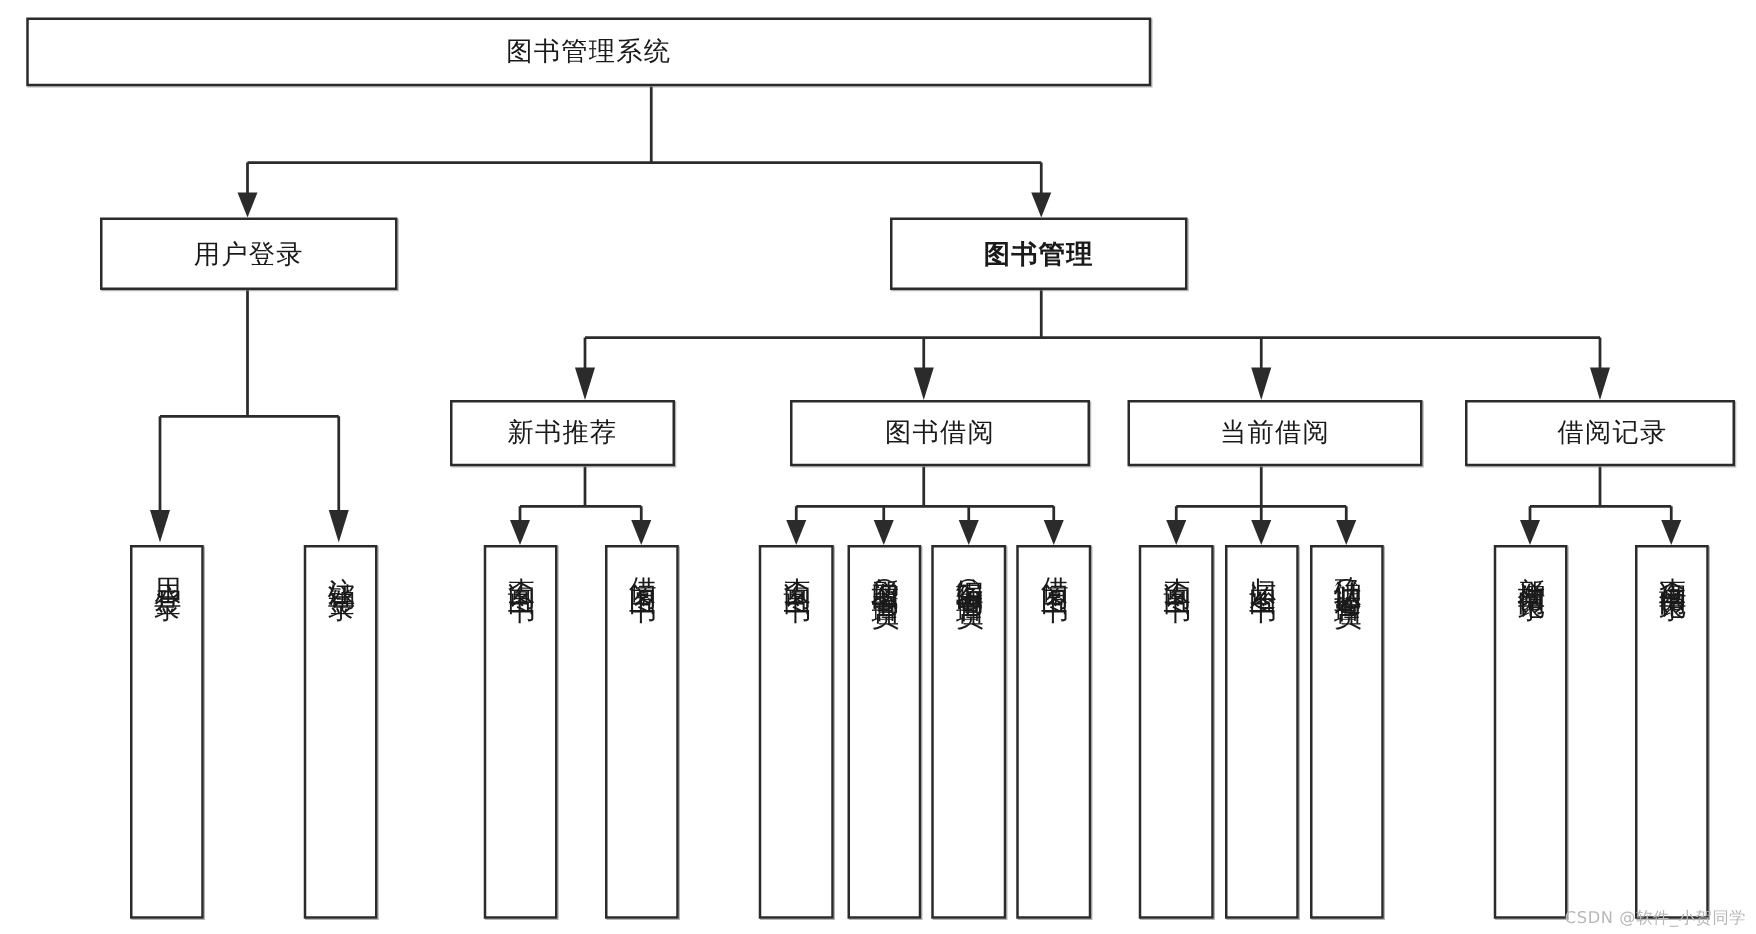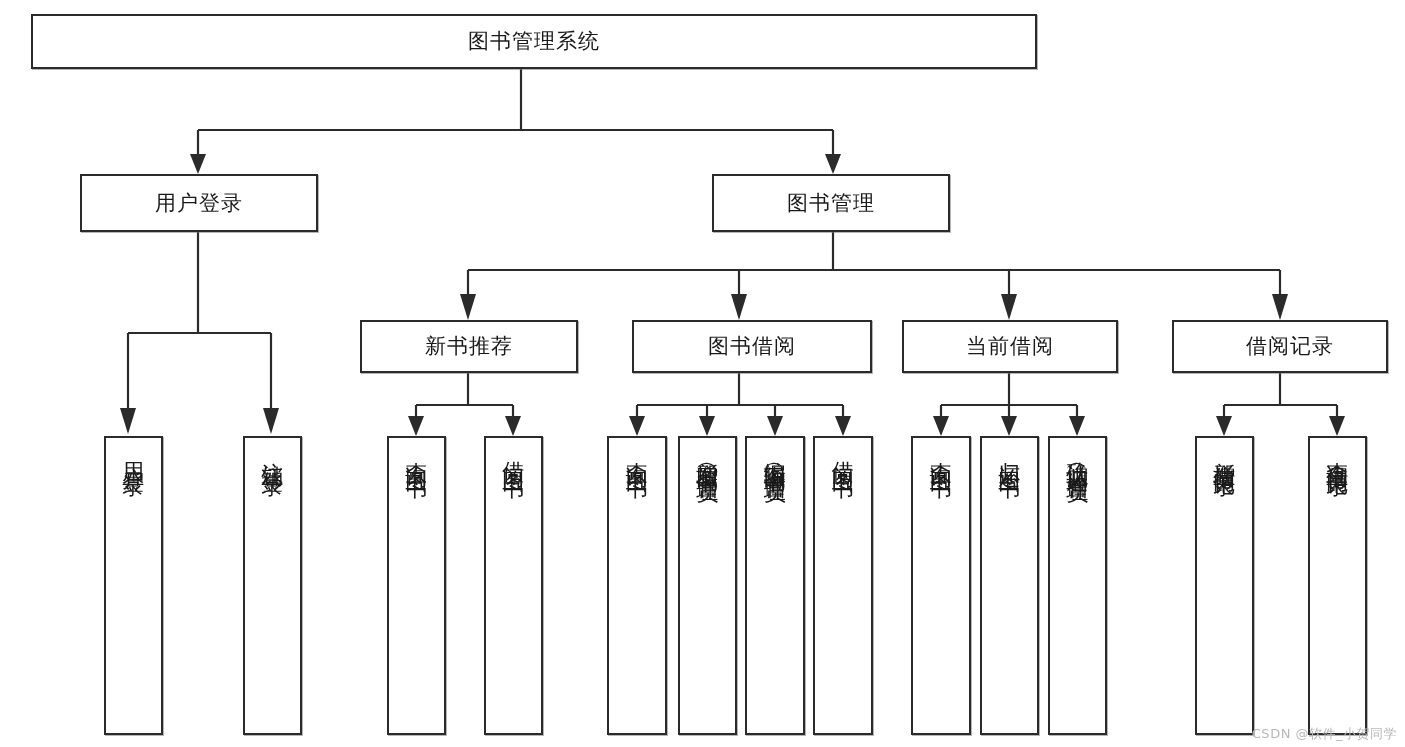--- a/index.html
+++ b/index.html
@@ -145,31 +145,31 @@
     <polygon class="arrowhead" points="1069,416 1085,416 1077,436"></polygon>
 
     <line x1="1280" y1="373" x2="1280" y2="405"></line>
     <line x1="1224" y1="405" x2="1337" y2="405"></line>
     <line x1="1224" y1="405" x2="1224" y2="418"></line>
     <polygon class="arrowhead" points="1216,416 1232,416 1224,436"></polygon>
     <line x1="1337" y1="405" x2="1337" y2="418"></line>
     <polygon class="arrowhead" points="1329,416 1345,416 1337,436"></polygon>
   </svg>
 
-  <div class="node horizontal" style="left:31px; top:14px; width:1006px; height:55px;">图书管理系统</div>
+  <div class="node horizontal" style="left:21px; top:14px; width:900px; height:55px;">图书管理系统</div>
 
   <div class="node horizontal" style="left:80px; top:174px; width:238px; height:58px;">用户登录</div>
 
-  <div class="node horizontal" style="left:712px; top:174px; width:238px; height:58px;">图书管理</div>
+  <div class="node horizontal" style="left:712px; top:174px; width:238px; height:58px;font-weight:bold;">图书管理</div>
 
-  <div class="node horizontal" style="left:360px; top:320px; width:218px; height:53px;">新书推荐</div>
+  <div class="node horizontal" style="left:360px; top:320px; width:180px; height:53px;">新书推荐</div>
 
   <div class="node horizontal" style="left:632px; top:320px; width:240px; height:53px;">图书借阅</div>
 
-  <div class="node horizontal" style="left:902px; top:320px; width:216px; height:53px;">当前借阅</div>
+  <div class="node horizontal" style="left:902px; top:320px; width:236px; height:53px;">当前借阅</div>
 
   <div class="node horizontal" style="left:1172px; top:320px; width:216px; height:53px;padding-left:20px;">借阅记录</div>
 
   <div class="node vertical" style="left:104px; top:436px; width:59px; height:299px;">用户登录</div>
 
   <div class="node vertical" style="left:243px; top:436px; width:59px; height:299px;">注销登录</div>
 
   <div class="node vertical" style="left:387px; top:436px; width:59px; height:299px;">查询图书</div>
 
   <div class="node vertical" style="left:484px; top:436px; width:59px; height:299px;">借阅图书</div>

